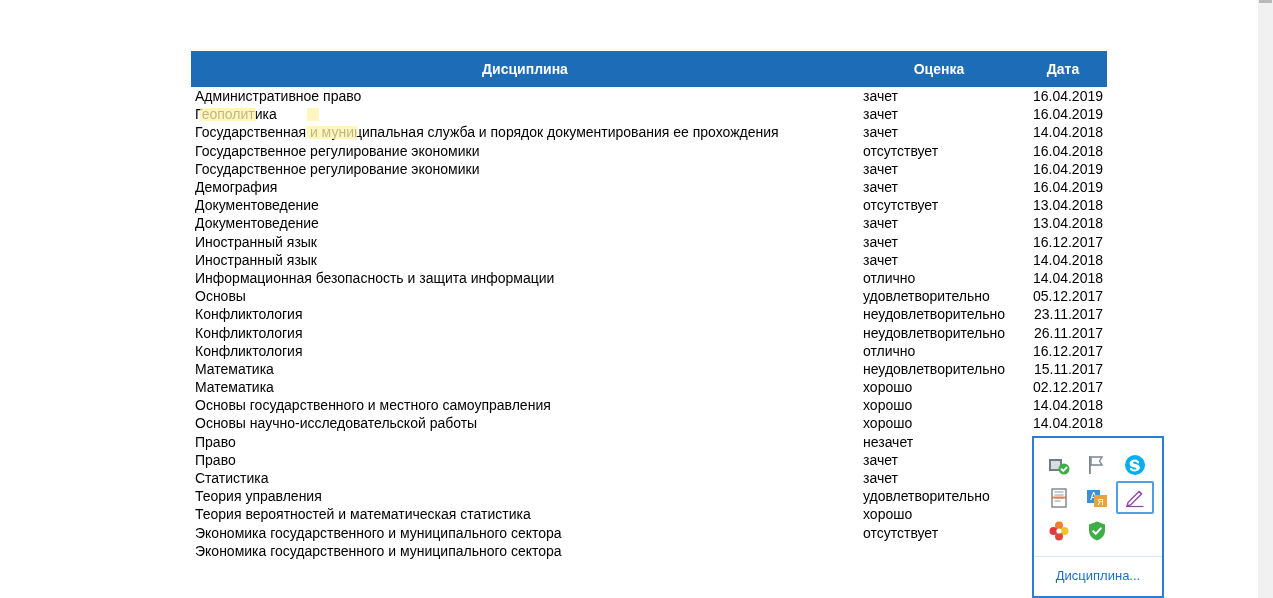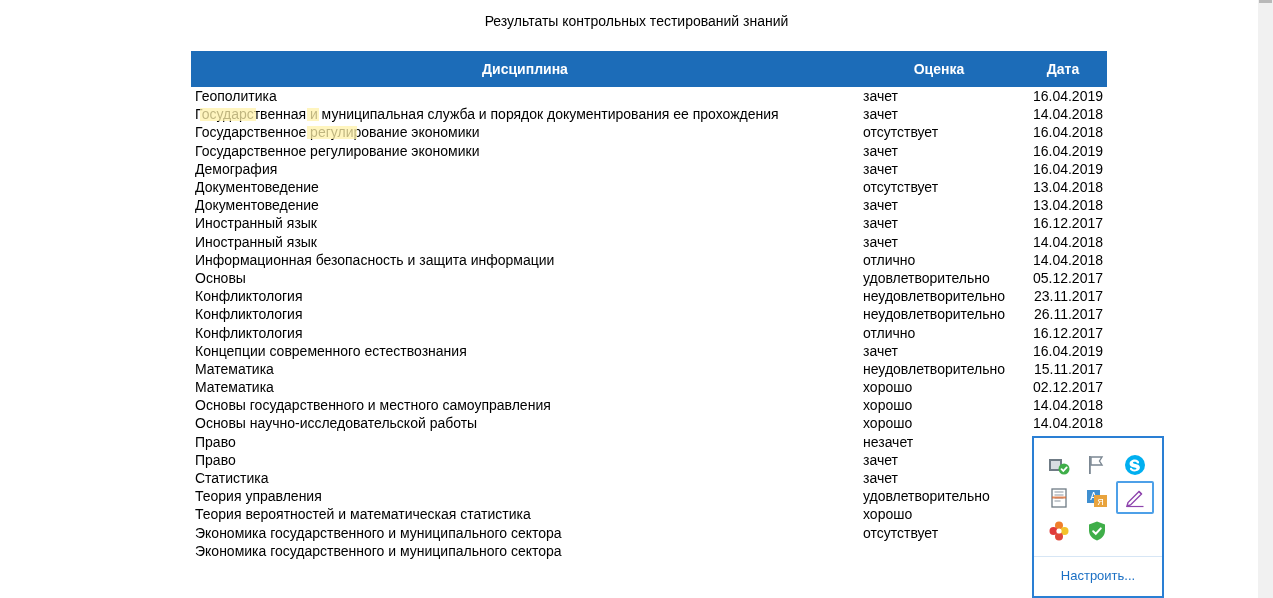--- a/index.html
+++ b/index.html
@@ -148,32 +148,36 @@
     width: 13px;
     height: 3px;
     background: #b9b9b9;
   }
 </style>
 </head>
 <body>
 
 <div id="page">
 
-  <div id="page-title">Результаты контрольных тестирований знаний</div>
 
   <table id="results-table">
     <thead>
       <tr>
         <th class="col-discipline">Дисциплина</th>
         <th class="col-grade">Оценка</th>
         <th class="col-date">Дата</th>
       </tr>
     </thead>
     <tbody id="table-body">
         <tr>
+          <td class="c-discipline">Административное право</td>
+          <td class="c-grade">зачет</td>
+          <td class="c-date">16.04.2019</td>
+        </tr>
+        <tr>
           <td class="c-discipline">Геополитика</td>
           <td class="c-grade">зачет</td>
           <td class="c-date">16.04.2019</td>
         </tr>
         <tr>
           <td class="c-discipline">Государственная и муниципальная служба и порядок документирования ее прохождения</td>
           <td class="c-grade">зачет</td>
           <td class="c-date">14.04.2018</td>
         </tr>
         <tr>
@@ -228,25 +232,20 @@
         </tr>
         <tr>
           <td class="c-discipline">Конфликтология</td>
           <td class="c-grade">неудовлетворительно</td>
           <td class="c-date">26.11.2017</td>
         </tr>
         <tr>
           <td class="c-discipline">Конфликтология</td>
           <td class="c-grade">отлично</td>
           <td class="c-date">16.12.2017</td>
-        </tr>
-        <tr>
-          <td class="c-discipline">Концепции современного естествознания</td>
-          <td class="c-grade">зачет</td>
-          <td class="c-date">16.04.2019</td>
         </tr>
         <tr>
           <td class="c-discipline">Математика</td>
           <td class="c-grade">неудовлетворительно</td>
           <td class="c-date">15.11.2017</td>
         </tr>
         <tr>
           <td class="c-discipline">Математика</td>
           <td class="c-grade">хорошо</td>
           <td class="c-date">02.12.2017</td>
@@ -367,20 +366,20 @@
 
       <div class="icon-cell">
         <svg class="ic" viewBox="0 0 24 24">
           <path d="M12 2.5l8 3v6c0 5-3.5 8.6-8 10-4.5-1.4-8-5-8-10v-6z" fill="#3fae49"></path>
           <path d="M8.2 12.2l2.6 2.6 5-5.4" stroke="#ffffff" stroke-width="2" fill="none" stroke-linecap="round"></path>
         </svg>
       </div>
 
     </div>
     <div class="panel-sep"></div>
-    <div class="configure-link">Настроить...</div>
+    <div class="configure-link">Дисциплина...</div>
   </div>
 
   <div id="scrollbar-top">
     <div id="scrollbar-thumb"></div>
   </div>
 
 </div>
 
 </body></html>

